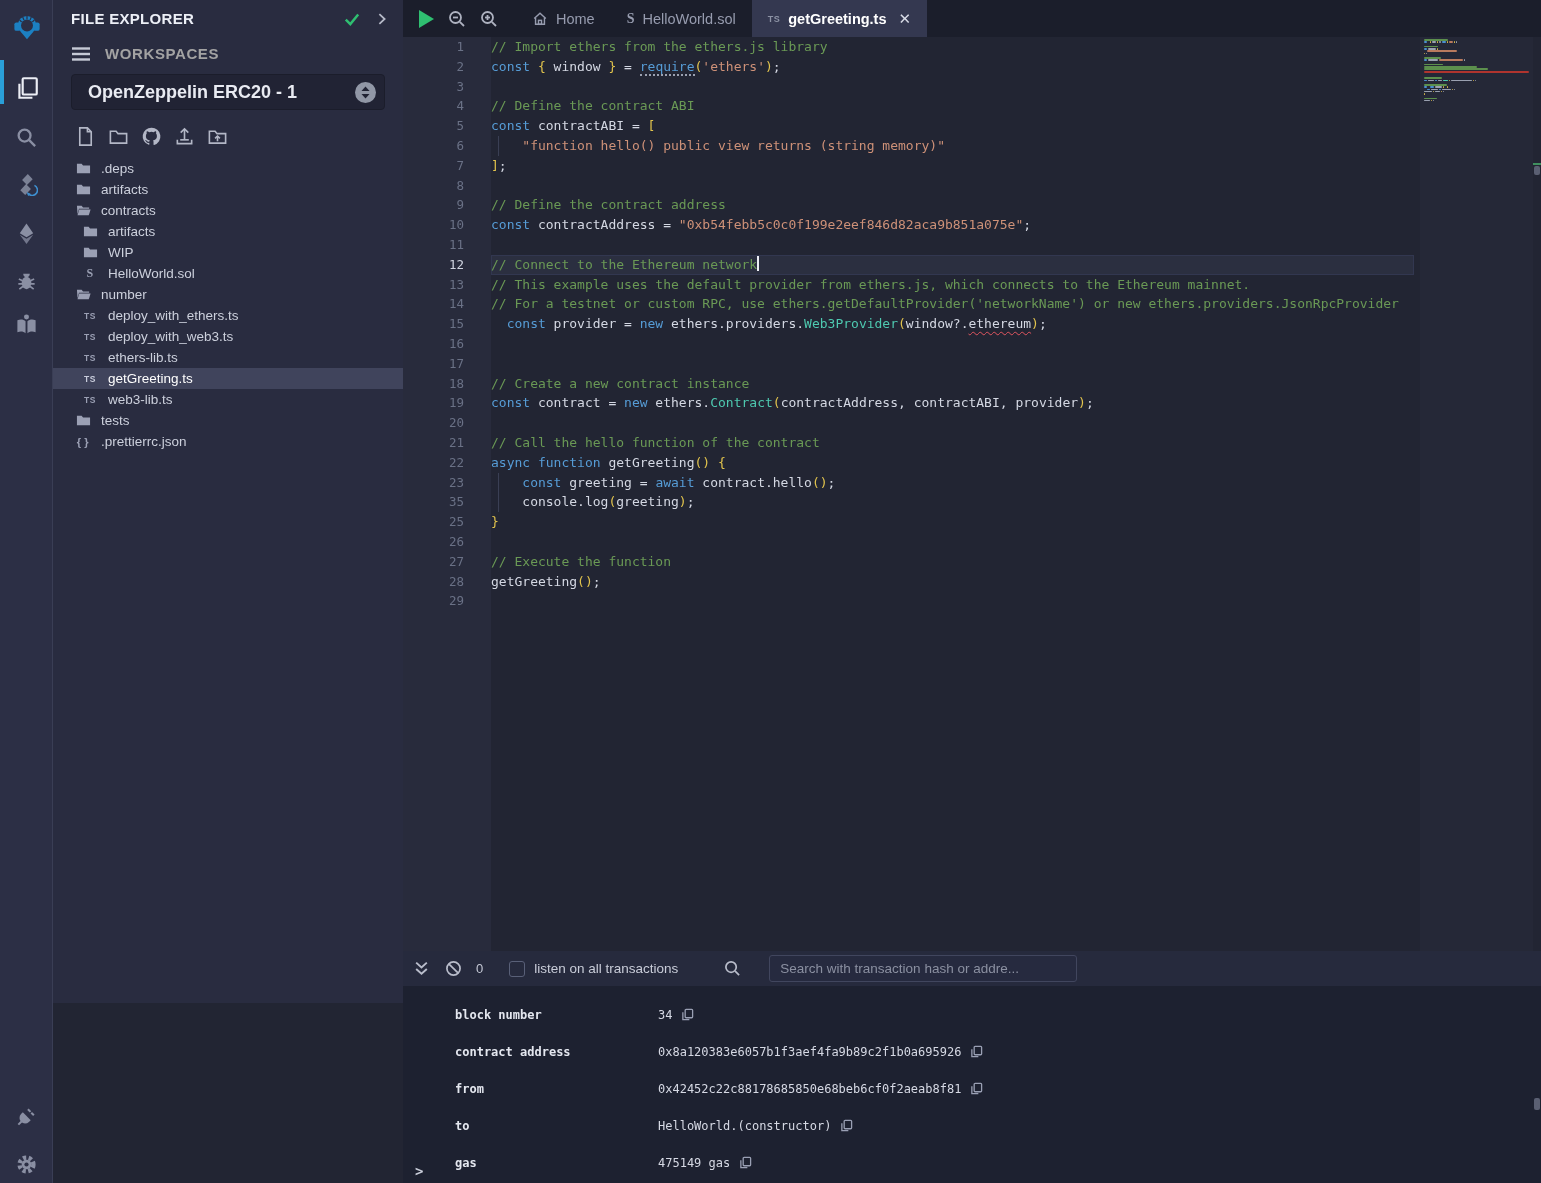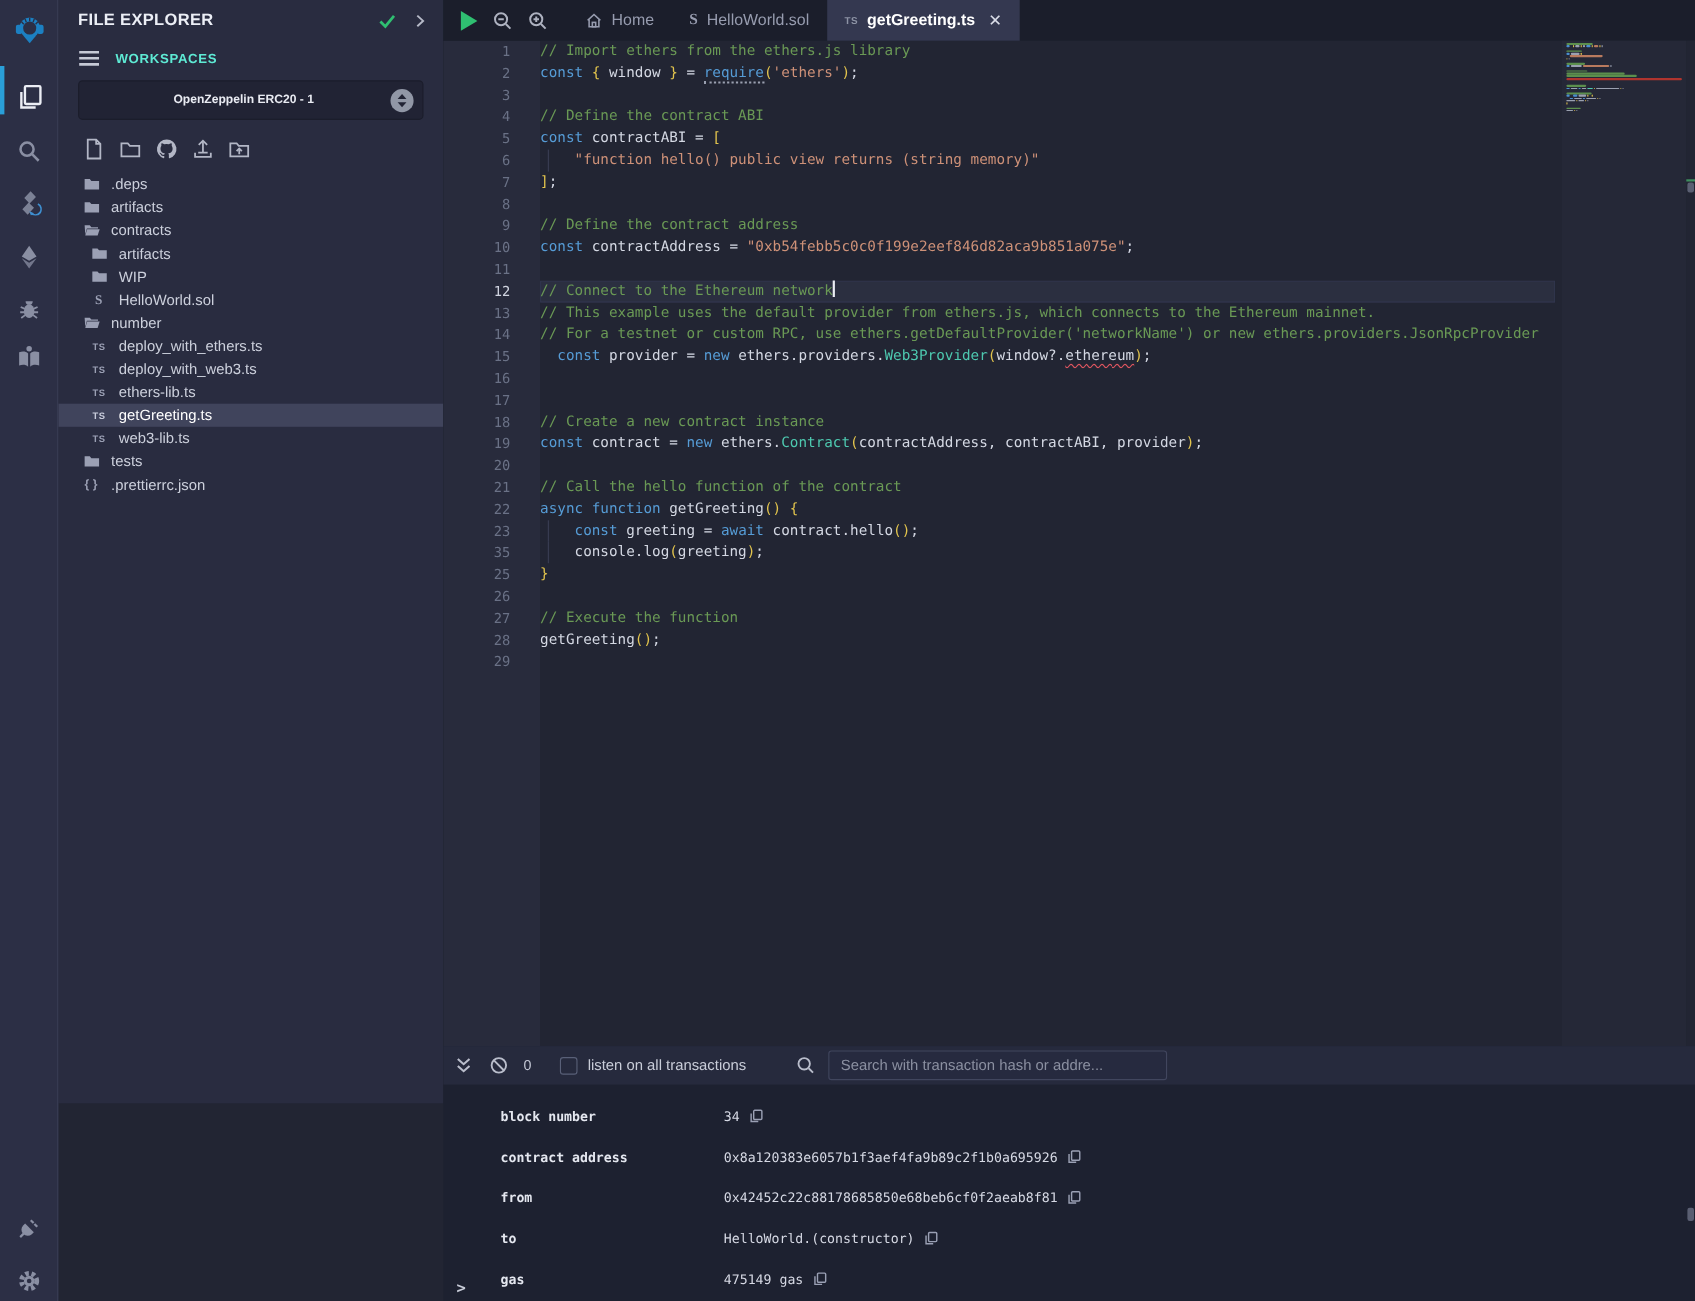--- a/index.html
+++ b/index.html
@@ -20,24 +20,24 @@
   .act-indicator { position:absolute; left:0; top:60px; width:4px; height:44px; background:#2a9fd8; }
   
   .sidepanel { position:absolute; left:53px; top:0; width:350px; height:1003px;
     background:#292c40; }
   .sp-header { display:flex; align-items:center; height:37px; padding:0 14px 0 18px; }
   .sp-title { font-size:15px; font-weight:700; color:#eceff6; letter-spacing:.3px; flex:1; }
   .sp-check { color:#2fbf71; width:18px; height:18px; margin-right:14px; }
   .sp-chevron { color:#b6bac8; width:14px; height:14px; }
   .ws-row { display:flex; align-items:center; padding:8px 18px 6px 18px; }
   .ws-burger { color:#c6cad6; width:20px; height:16px; margin-right:14px; cursor:pointer; }
-  .ws-label { font-size:12px; color:#5eead4; letter-spacing:.6px; font-weight:600; }
+  .ws-label { font-size:15px; color:#a3a3a3; letter-spacing:.6px; font-weight:600; }
   .ws-select { margin:6px 18px 0 18px; height:36px; background:#212334; border-radius:4px;
     display:flex; align-items:center; padding:0 8px 0 16px; cursor:pointer; border:1px solid #1b1d2b;}
-  .ws-select-label { flex:1; font-size:11px; color:#e9ebf2; font-weight:600;text-align:center;}
+  .ws-select-label { flex:1; font-size:18px; color:#e9ebf2; font-weight:600;}
   .ws-caret { width:21px; height:21px; border-radius:50%; background:#9197a6;
     display:flex; align-items:center; justify-content:center; color:#212334; }
   .ws-caret svg { width:11px; height:13px; }
   .sp-toolbar { display:flex; align-items:center; gap:9px; padding:14px 0 6px 20px; color:#b3b7c6; }
   .sp-toolbar .tbtn { width:24px; height:24px; display:flex; align-items:center; justify-content:center; cursor:pointer; }
   .sp-toolbar svg { width:21px; height:21px; }
   .filetree { margin-top:4px; }
   .tree-row { display:flex; align-items:center; height:21px; cursor:pointer; color:#ccd0dc; font-size:13.5px; }
   .tree-row.sel { background:#40445c; color:#ffffff; }
   .tree-row .ticon { width:18px; display:flex; justify-content:center; margin-right:9px; color:#9ba0b4; flex:none;}
@@ -86,21 +86,21 @@
   .sz-mark { position:absolute; left:0; width:8px; height:2px; top:126px; background:#3f8f5f; }
   
   .terminal { position:absolute; left:403px; top:951px; right:0; bottom:0; background:#1d2130; }
   .termbar { height:35px; background:#262a3d; display:flex; align-items:center; padding:0 10px; }
   .tb-icon { color:#b9bdcb; width:17px; height:17px; cursor:pointer; flex:none;}
   .tb-count { color:#c3c7d4; font-size:13px; margin:0 0 0 14px; }
   .tb-check { width:16px; height:16px; border:1px solid #596078; border-radius:3px;
     background:#262a3d; margin-left:26px; cursor:pointer; flex:none;}
   .tb-listen { margin-left:9px; font-size:13.5px; color:#c9cdd9; }
   .tb-search-icon { margin-left:46px; }
-  .tb-input { margin-left:12px; width:308px; height:27px; background:#262a3f;
+  .tb-input { margin-left:28px; width:308px; height:27px; background:#262a3f;
     border:1px solid #41465e; border-radius:3px; color:#c9cdd9; font-size:13.5px;
     padding:0 10px; font-family:"Liberation Sans",sans-serif; outline:none; }
   .tb-input::placeholder { color:#8b90a1; }
   .termbody { padding:10px 0 0 52px; font-family:"DejaVu Sans Mono",monospace; font-size:12px; }
   .trow { display:flex; align-items:center; height:37px; }
   .trow .tlabel { width:203px; font-weight:700; color:#e4e7ef; flex:none;}
   .trow .tvalue { color:#d6d9e4; display:flex; align-items:center; gap:9px; }
   .copy-icon { color:#9aa0b4; width:13px; height:13px; cursor:pointer; }
   .prompt { position:absolute; left:12px; bottom:4px; font-family:"DejaVu Sans Mono",monospace;
     font-weight:700; font-size:14px; color:#c8ccd8; }

